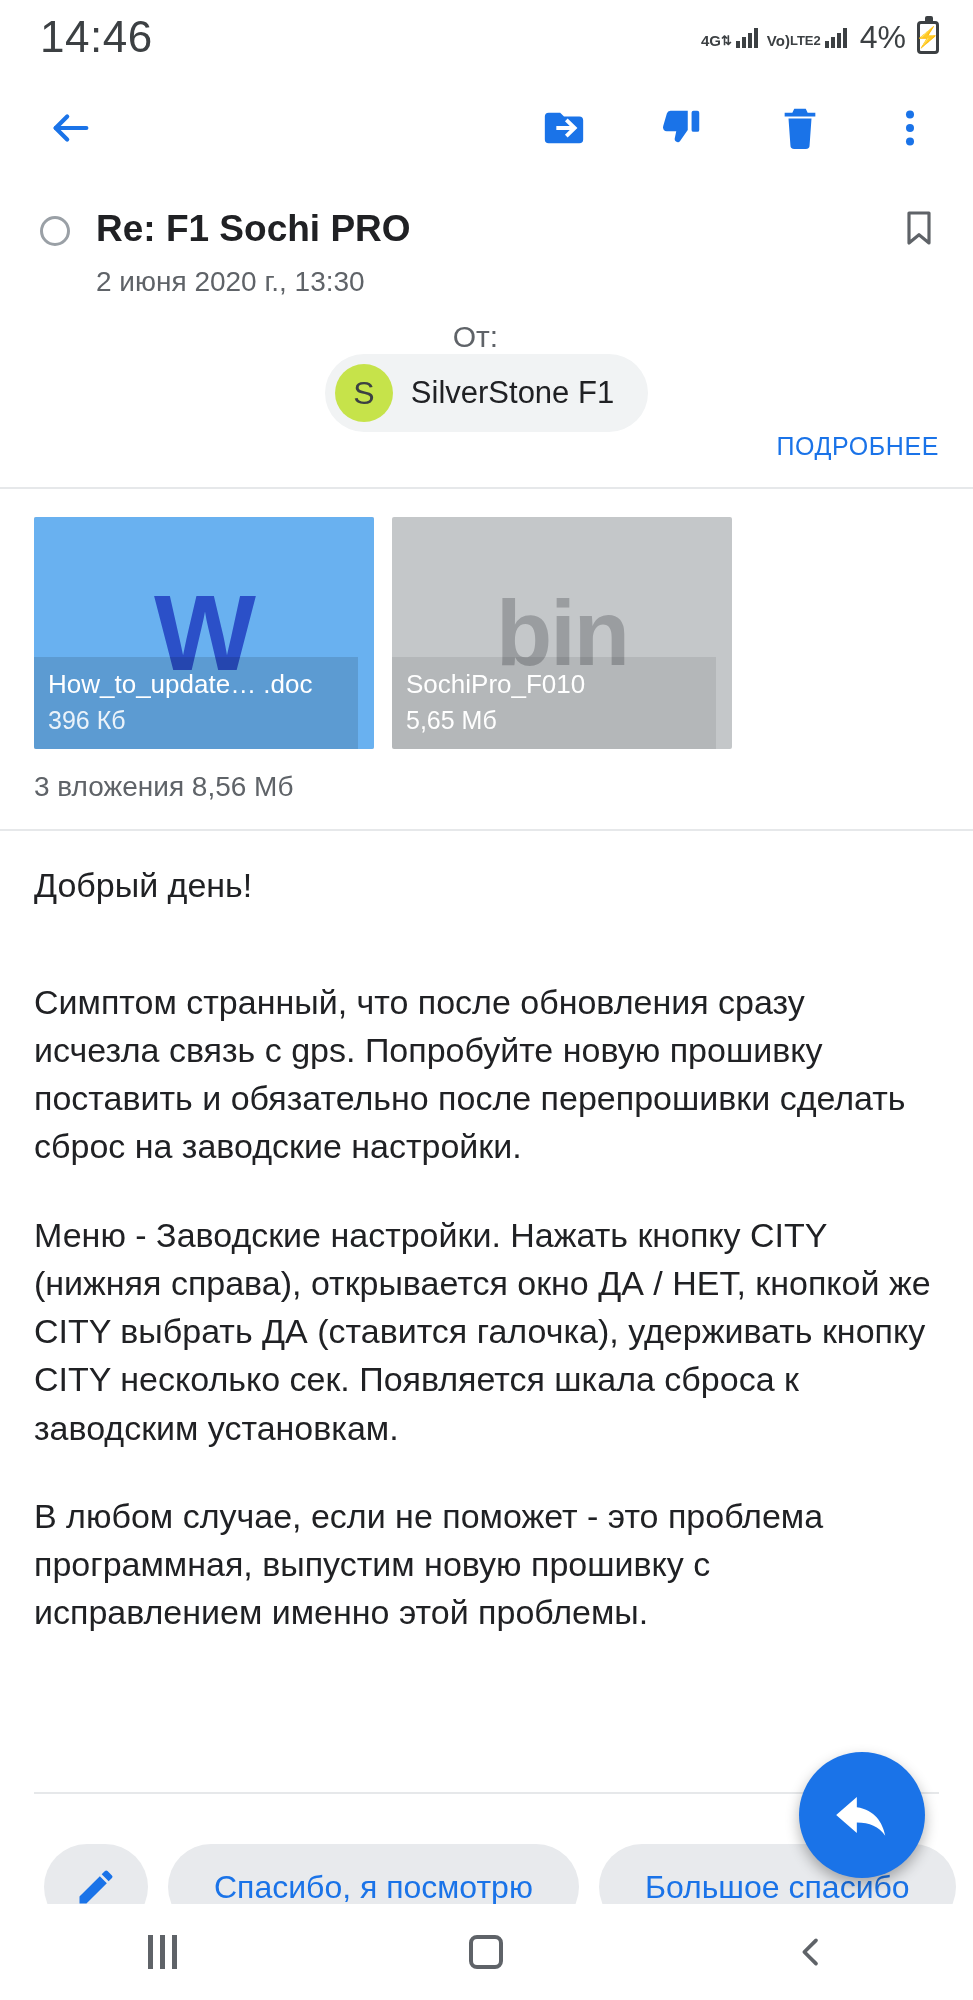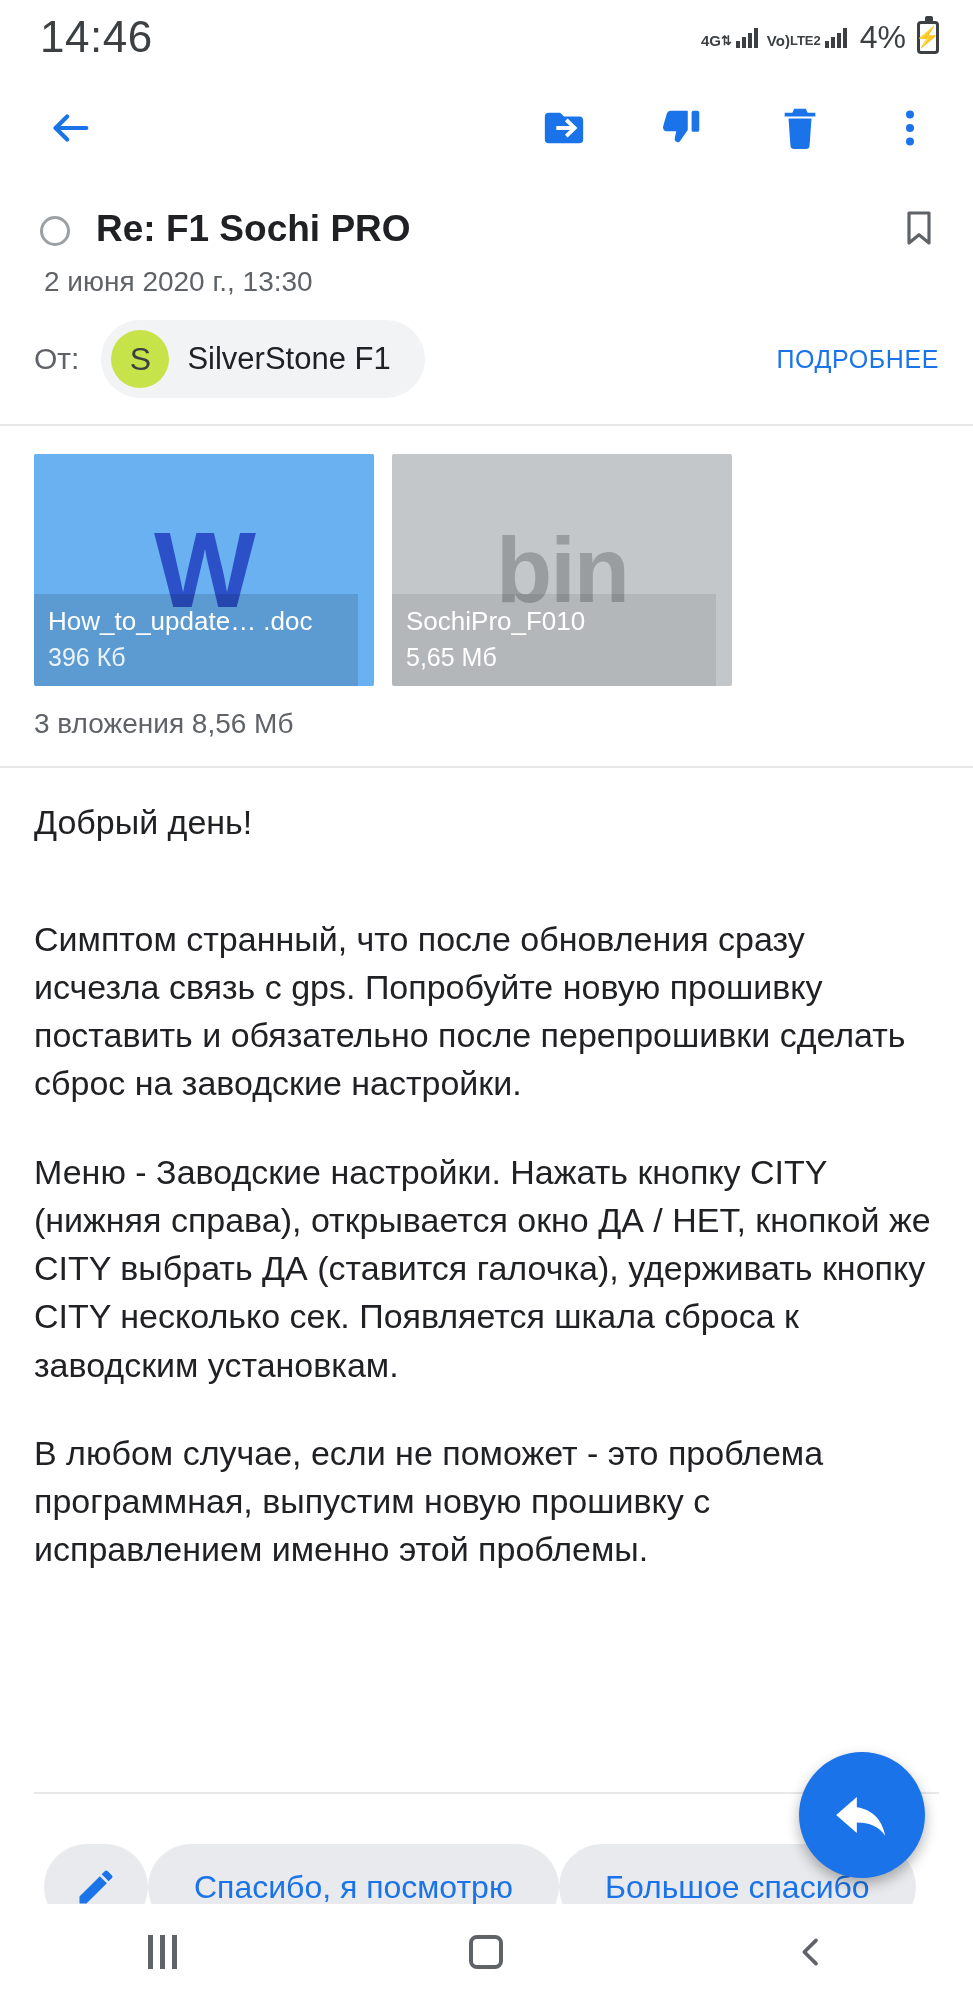--- a/index.html
+++ b/index.html
@@ -79,26 +79,27 @@
   .unread-dot {
     width: 30px; height:30px; border-radius:50%;
     border:3px solid #9aa0a6; margin: 10px 26px 0 6px; flex:none;
   }
   .subject-text {
     font-size: 37px; color:#202124; line-height:1.25;
     flex:1 1 auto;
   }
   .bookmark-icon { margin-top:2px; color:#5f6368; flex:none; }
   .date-line {
-    padding-left: 44px; margin-top: 14px;
+    padding-left: 96px; margin-top: 14px;
     font-size: 28px; color:#5f6368;
   }
   .sender-row {
     display:flex; align-items:center;
     padding: 22px 34px 26px 34px;
+    flex-direction: column;
   }
   .from-label { font-size:30px; color:#5f6368; margin-right:22px; }
   .chip {
     display:flex; align-items:center; gap:18px;
     background:#f1f3f4; border-radius:44px;
     padding:10px 34px 10px 10px;
   }
   .avatar {
     width:58px;height:58px;border-radius:50%;
     background:#c6e34a; color:#3c4043;
@@ -155,21 +156,21 @@
   .body-text p { margin: 0 0 40px 0; }
   .body-text p:first-child { margin-bottom: 68px; }
 
   
   .reply-divider {
     position:absolute; left:34px; right:34px; bottom:206px;
     height:2px; background:#e6e8ea;
   }
   .smart-row {
     position:absolute; left:0; right:0; bottom: 70px;
-    display:flex; align-items:center; 
+    display:flex; align-items:center; gap:20px;
     padding-left:44px;
     overflow:hidden;
   }
   .pill {
     background:#e8eaed; border-radius:48px;
     height:86px; display:flex; align-items:center; justify-content:center;
     padding: 0 46px; flex:none;
   }
   .pill span { font-size:32px; color:#1a73e8; white-space:nowrap; }
   .pill.compose { width:104px; padding:0; }

